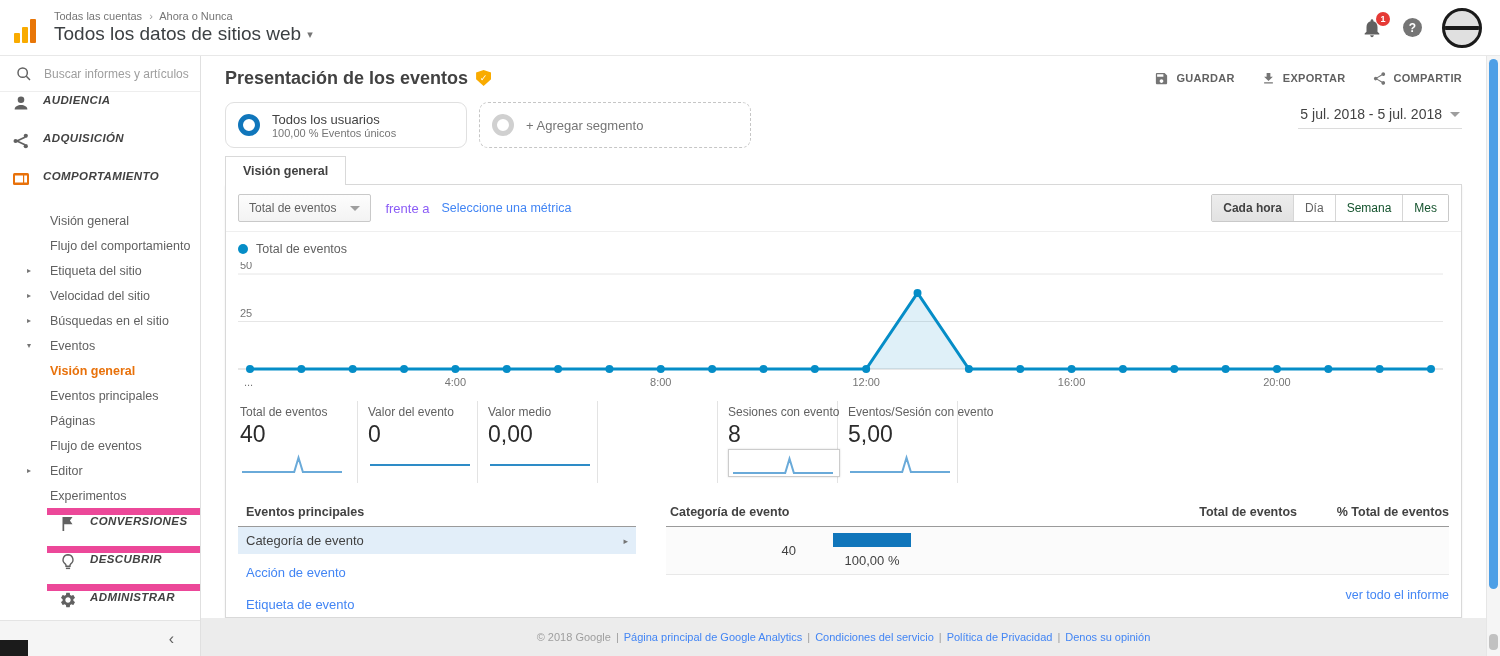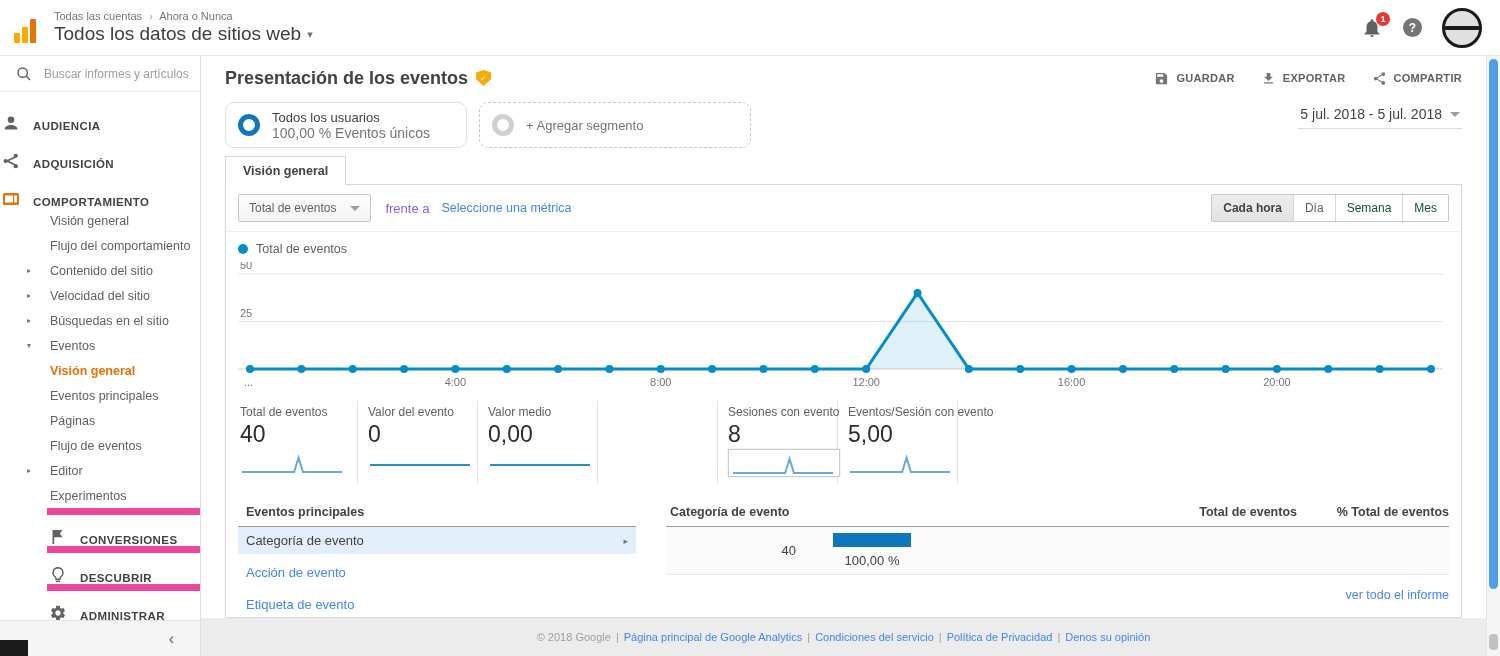--- a/index.html
+++ b/index.html
@@ -35,21 +35,21 @@
   
   .sidebar { position:absolute; top:56px; left:0; width:201px; bottom:0; background:#fff;
     border-right:1px solid #e0e0e0; }
   .search-row { height:36px; display:flex; align-items:center; padding:0 10px 0 16px;
     border-bottom:1px solid #eee; gap:12px; }
   .search-row svg { stroke:#616161; flex:0 0 auto; }
   .search-row input { border:none; outline:none; width:150px; font-size:12px; color:#424242;
     font-family:"Liberation Sans", sans-serif; }
   .search-row input::placeholder { color:#9e9e9e; }
   .nav { padding-top:2px; }
-  .nav-section { height:38px; display:flex; align-items:flex-end; padding-left:2px; cursor:pointer; }
+  .nav-section { height:38px; display:flex; align-items:flex-start; padding-left:12px; cursor:pointer;font-style:italic; }
   .nav-section .nav-icon { width:18px; height:18px; margin-right:13px; display:flex;
     align-items:center; justify-content:center; }
   .nav-section .nav-label { font-size:11.5px; font-weight:bold; color:#424242; letter-spacing:.4px; }
   .nav-sub { height:25px; display:flex; align-items:center; padding-left:50px; position:relative;
     font-size:12.5px; color:#616161; cursor:pointer; }
   .nav-sub .tw { position:absolute; left:27px; font-size:8px; color:#757575; }
   .nav-sub.active { color:#e8710a; font-weight:bold; }
   .sep-top { border-top:7px solid #ec4899;margin-left:47px; }
   .collapse-row { position:absolute; bottom:0; left:0; right:0; height:36px; background:#f5f5f5;
     border-top:1px solid #e4e4e4; display:flex; align-items:center; justify-content:flex-end;
@@ -67,21 +67,21 @@
     letter-spacing:.3px; color:#616161; cursor:pointer; }
   .action-btn svg { fill:#757575; }
 
   .segments-row { height:58px; padding:8px 24px 0; display:flex; align-items:flex-start; }
   .seg-card { width:242px; height:46px; border:1px solid #e0e0e0; border-radius:9px; background:#fff;
     display:flex; align-items:center; padding:0 12px; gap:12px; cursor:pointer; }
   .seg-card.add { width:272px; border:1px dashed #c6c6c6; margin-left:12px; }
   .donut { width:22px; height:22px; border-radius:50%; border:5px solid #1076bb; flex:0 0 auto;}
   .donut.gray { border-color:#d0d0d0; }
   .seg-name { font-size:13px; color:#424242; }
-  .seg-detail { font-size:14px; color:#757575; margin-top:0; }
+  .seg-detail { font-size:11px; color:#757575; margin-top:0; }
   .seg-add-label { font-size:13px; color:#757575; }
   .date-picker { margin-left:auto; padding:4px 2px 6px; border-bottom:1px solid #dcdcdc;
     font-size:14px; color:#424242; cursor:pointer; display:flex; align-items:center; gap:8px; }
   .caret-down { width:0; height:0; border-left:5px solid transparent; border-right:5px solid transparent;
     border-top:5px solid #9e9e9e; }
 
   .tabbar { margin:4px 24px 0; border-bottom:1px solid #d9d9d9; display:flex; height:29px; }
   .tab { background:#fff; border:1px solid #d9d9d9; border-bottom:none; padding:7px 17px 0;
     font-size:12.5px; font-weight:bold; color:#424242; margin-bottom:-1px; position:relative; z-index:1;
     box-shadow:inset 0 1px 0 #fff; cursor:pointer; }
@@ -222,21 +222,21 @@
         <span class="nav-label">COMPORTAMIENTO</span>
       </div>
       <div class="nav-sub">
           <span>Visión general</span>
         </div>
       <div class="nav-sub">
           <span>Flujo del comportamiento</span>
         </div>
       <div class="nav-sub">
           <span class="tw">▸</span>
-          <span>Contenido del sitio</span>
+          <span>Etiqueta del sitio</span>
         </div>
       <div class="nav-sub">
           <span class="tw">▸</span>
           <span>Velocidad del sitio</span>
         </div>
       <div class="nav-sub">
           <span class="tw">▸</span>
           <span>Búsquedas en el sitio</span>
         </div>
       <div class="nav-sub">

